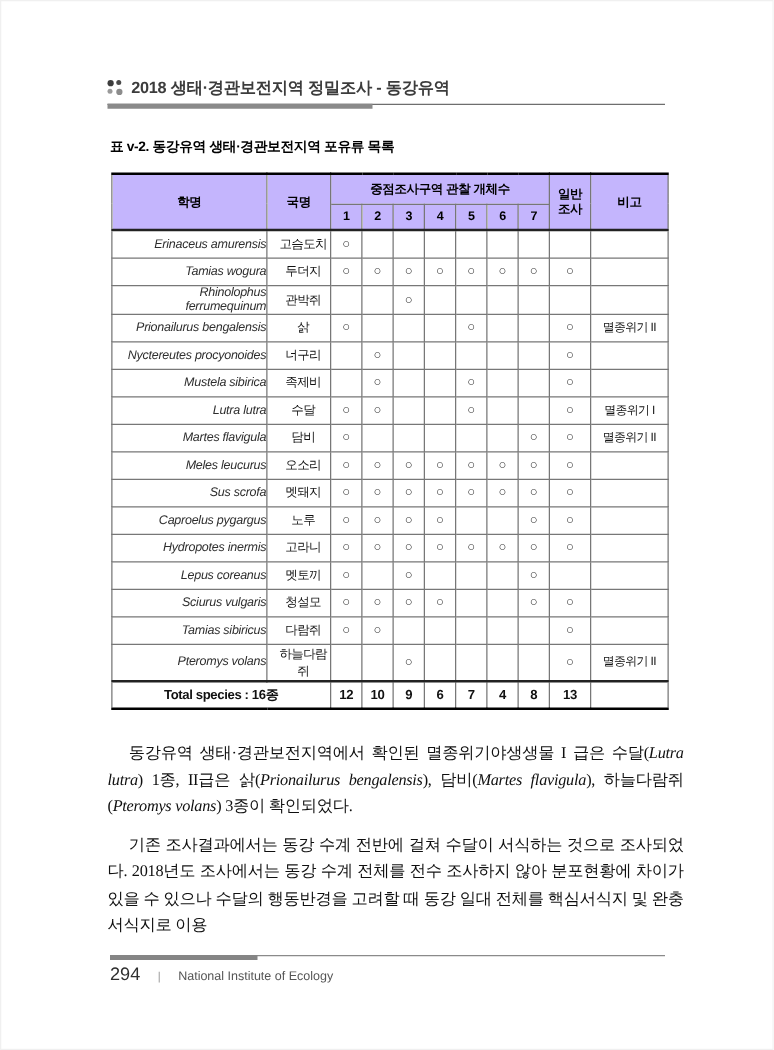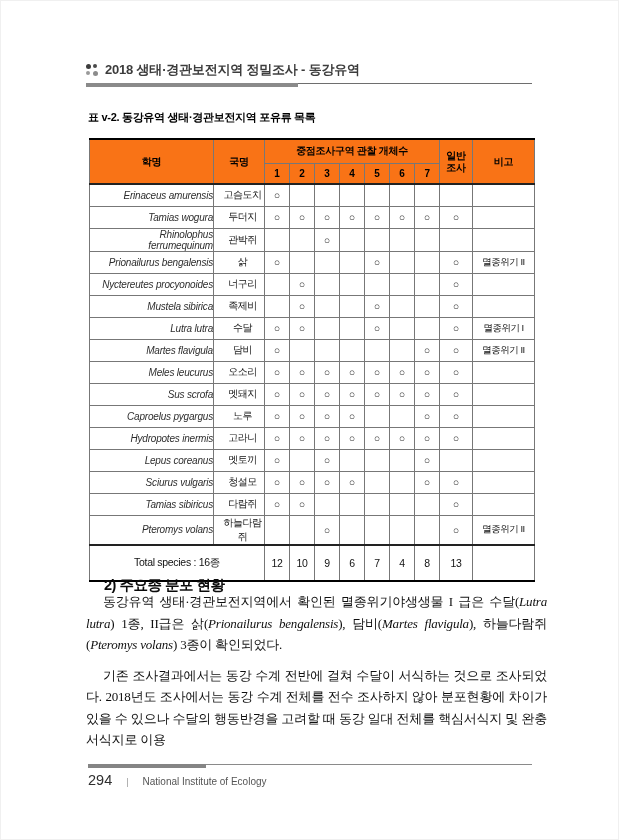--- a/index.html
+++ b/index.html
@@ -38,33 +38,33 @@
   }
   table.species {
     position: absolute; left: 88px; top: 137px;
     width: 445px; table-layout: fixed; border-collapse: collapse;
     font-size: 10px;
     border-top: 2px solid #000;
     border-bottom: 2.5px solid #000;
   }
   table.species th, table.species td { border: 1px solid #777; overflow: hidden; }
   thead th {
-    background: #f97316; font-weight: bold; font-size: 10px;
+    background: #c4b5fd; font-weight: bold; font-size: 10px;
     height: 24px; text-align: center; color: #000; letter-spacing: -0.3px;
   }
   thead tr.nums th { height: 21px; }
   thead { border-bottom: 2px solid #222; }
   th.general { white-space: pre-line; line-height: 1.15; }
   tbody td { height: 22px; }
   td.sci { font-style: italic; text-align: right; padding-left: 7px; color: #2e2e2e; letter-spacing: -0.2px; }
   td.kor { text-align: center; padding-left: 7px; letter-spacing: -0.5px; }
   td.obs { text-align: center; color: #333; font-size: 10.5px; }
   td.remark { text-align: center; font-size: 9.5px; letter-spacing: -0.5px; }
   tfoot { border-top: 2px solid #222; }
-  tfoot td { font-weight: normal; height: 36px; text-align: center; font-size: 10.5px; letter-spacing: -0.3px; }
+  tfoot td { font-weight: bold; height: 22px; text-align: center; font-size: 10.5px; letter-spacing: -0.3px; }
 
   
   .section-heading {
     position: absolute; left: 103px; top: 575px;
     font-size: 14.5px; font-weight: bold; color: #0a0a0a; letter-spacing: -0.5px;
   }
   .body-text {
     position: absolute; left: 85px; top: 590px; width: 461px;
     font-family: "Liberation Serif", serif;
     font-size: 13px; line-height: 21.5px; text-align: justify; color: #0f0f0f;
@@ -358,21 +358,20 @@
         <td>6</td>
         <td>7</td>
         <td>4</td>
         <td>8</td>
         <td>13</td>
         <td class="remark"></td>
       </tr>
     </tfoot>
   </table>
 
-  <div class="section-heading">2) 주요종 분포 현황</div>
 
   <div class="body-text">
     <p><span>동강유역 생태·경관보전지역에서 확인된 멸종위기야생생물 I 급은 수달(</span><span class="lat">Lutra lutra</span><span>) 1종, II급은 삵(</span><span class="lat">Prionailurus bengalensis</span><span>), 담비(</span><span class="lat">Martes flavigula</span><span>), 하늘다람쥐(</span><span class="lat">Pteromys volans</span><span>) 3종이 확인되었다.</span></p>
     <p>기존 조사결과에서는 동강 수계 전반에 걸쳐 수달이 서식하는 것으로 조사되었다. 2018년도 조사에서는 동강 수계 전체를 전수 조사하지 않아 분포현황에 차이가 있을 수 있으나 수달의 행동반경을 고려할 때 동강 일대 전체를 핵심서식지 및 완충서식지로 이용</p>
   </div>
 
   <div class="footer-rule">
     <div class="thin"></div>
       <div class="thick"></div>
   </div>

